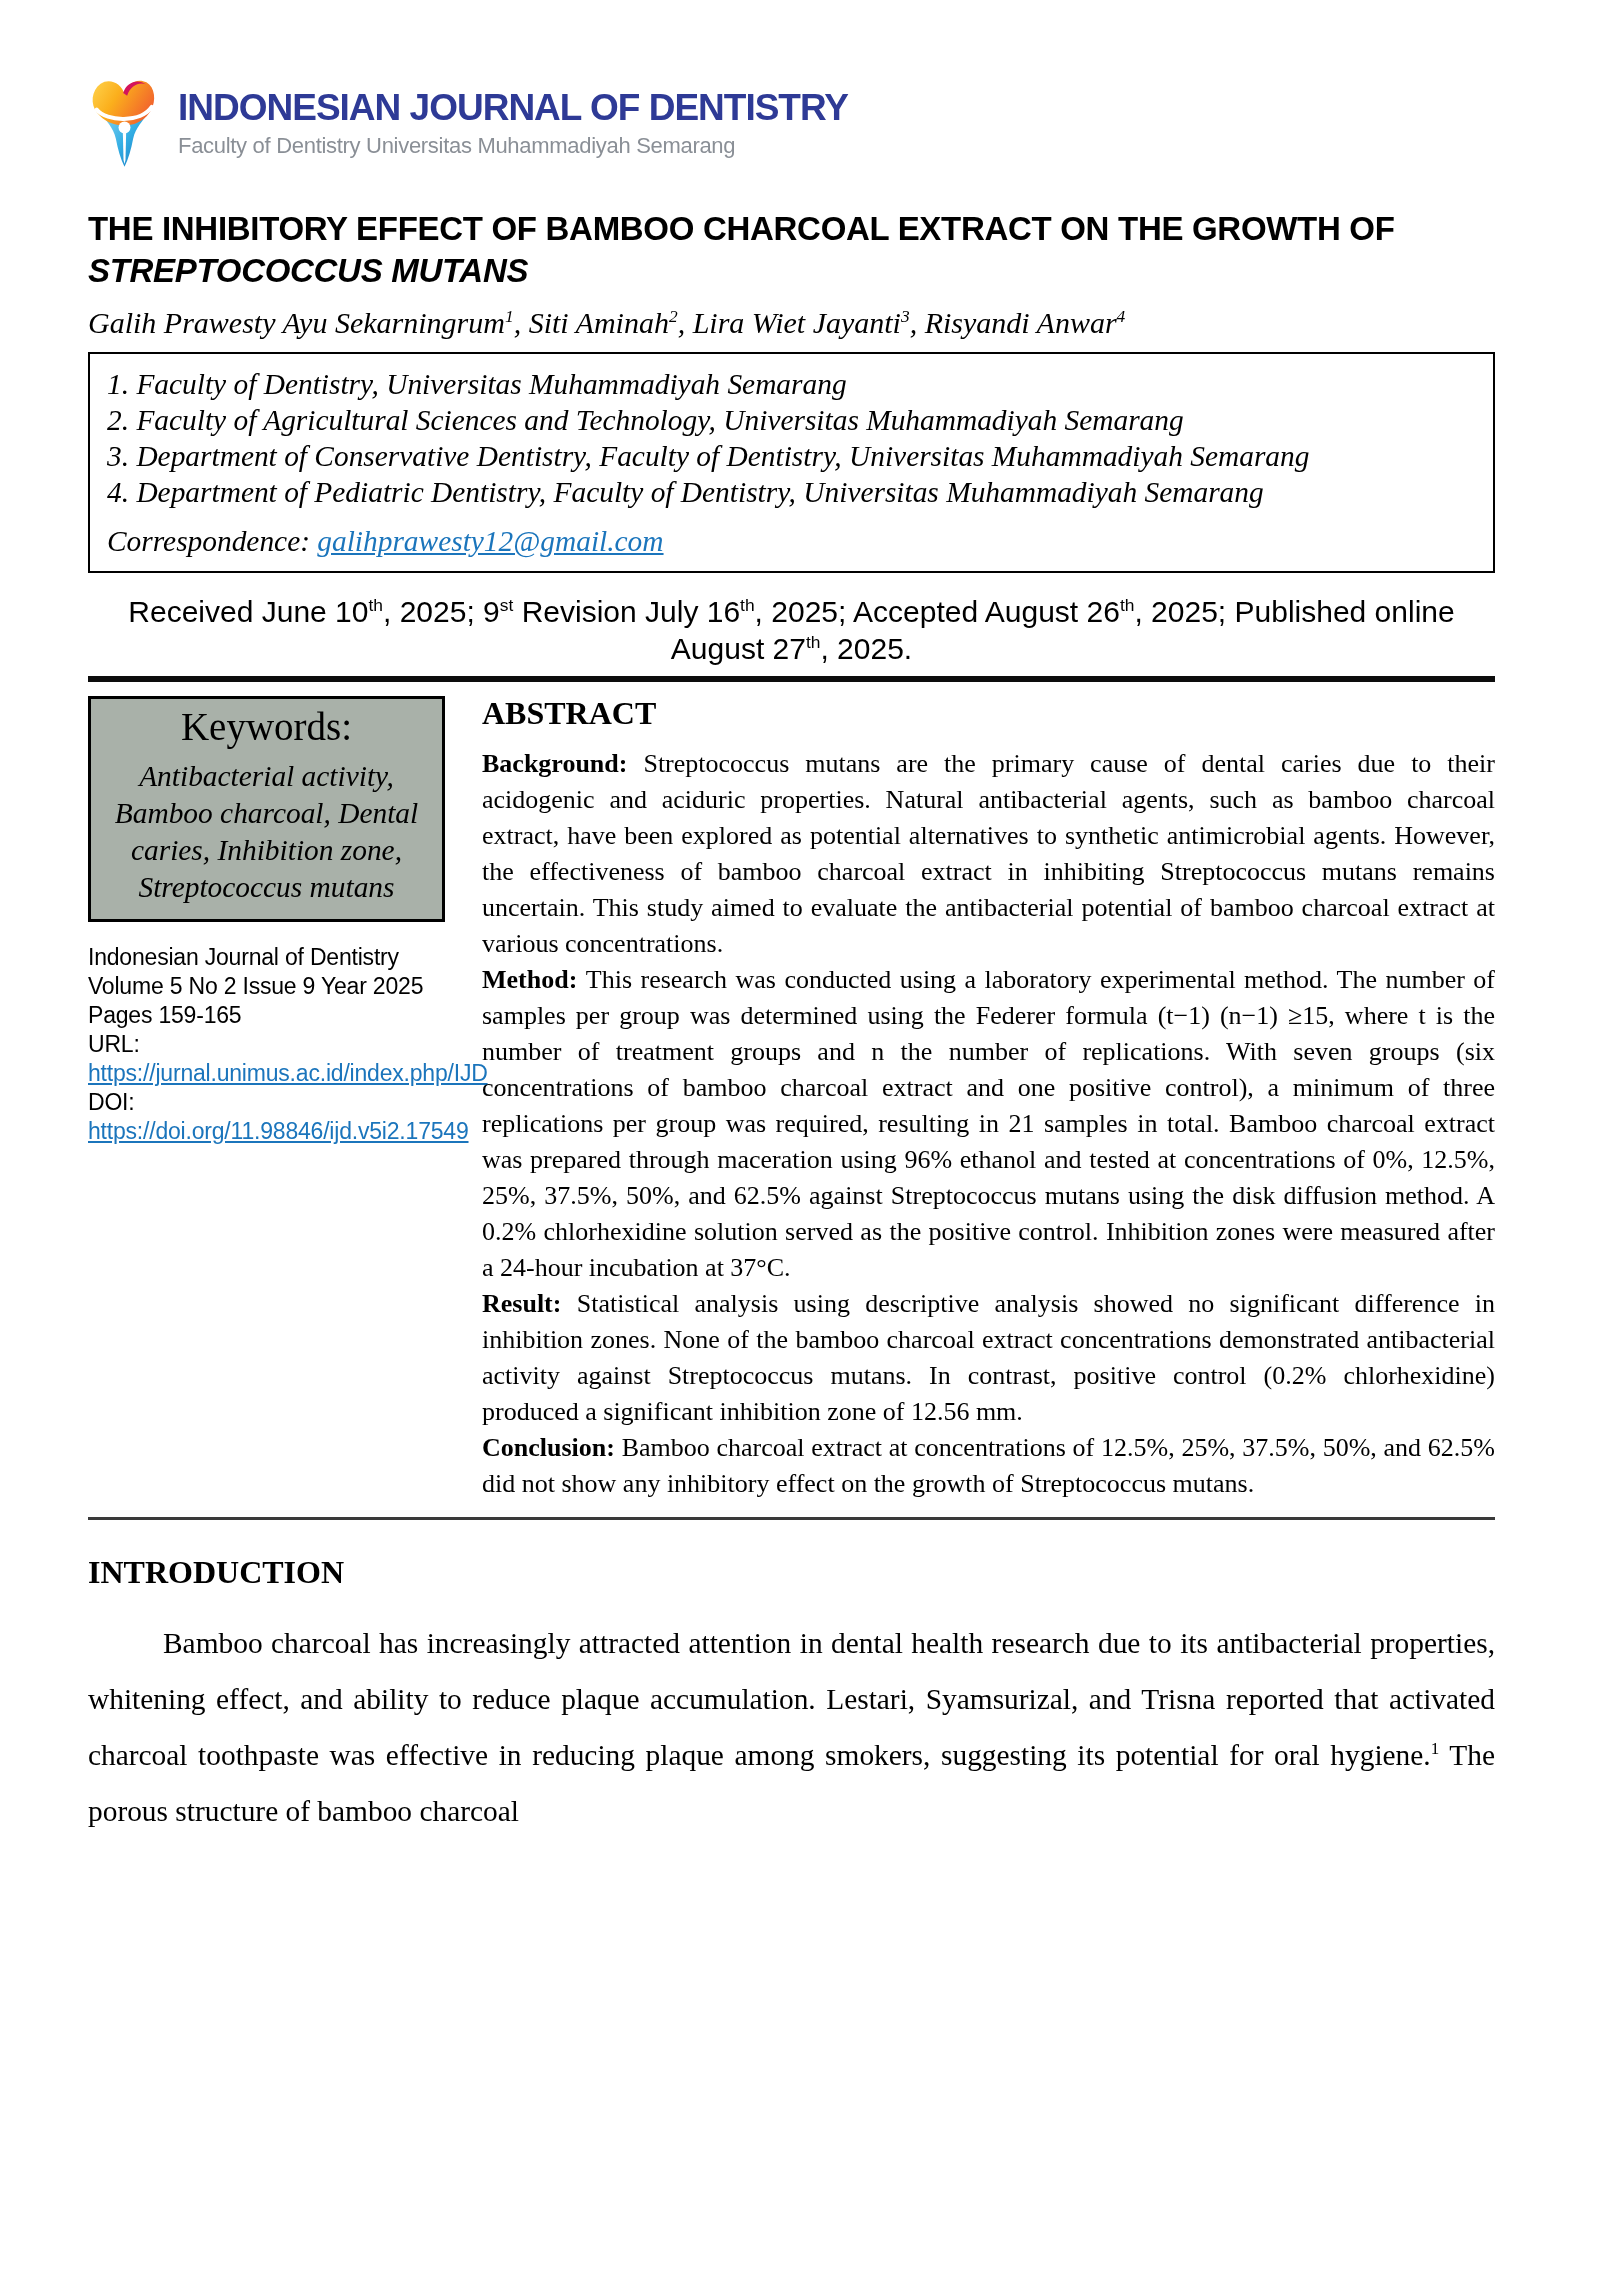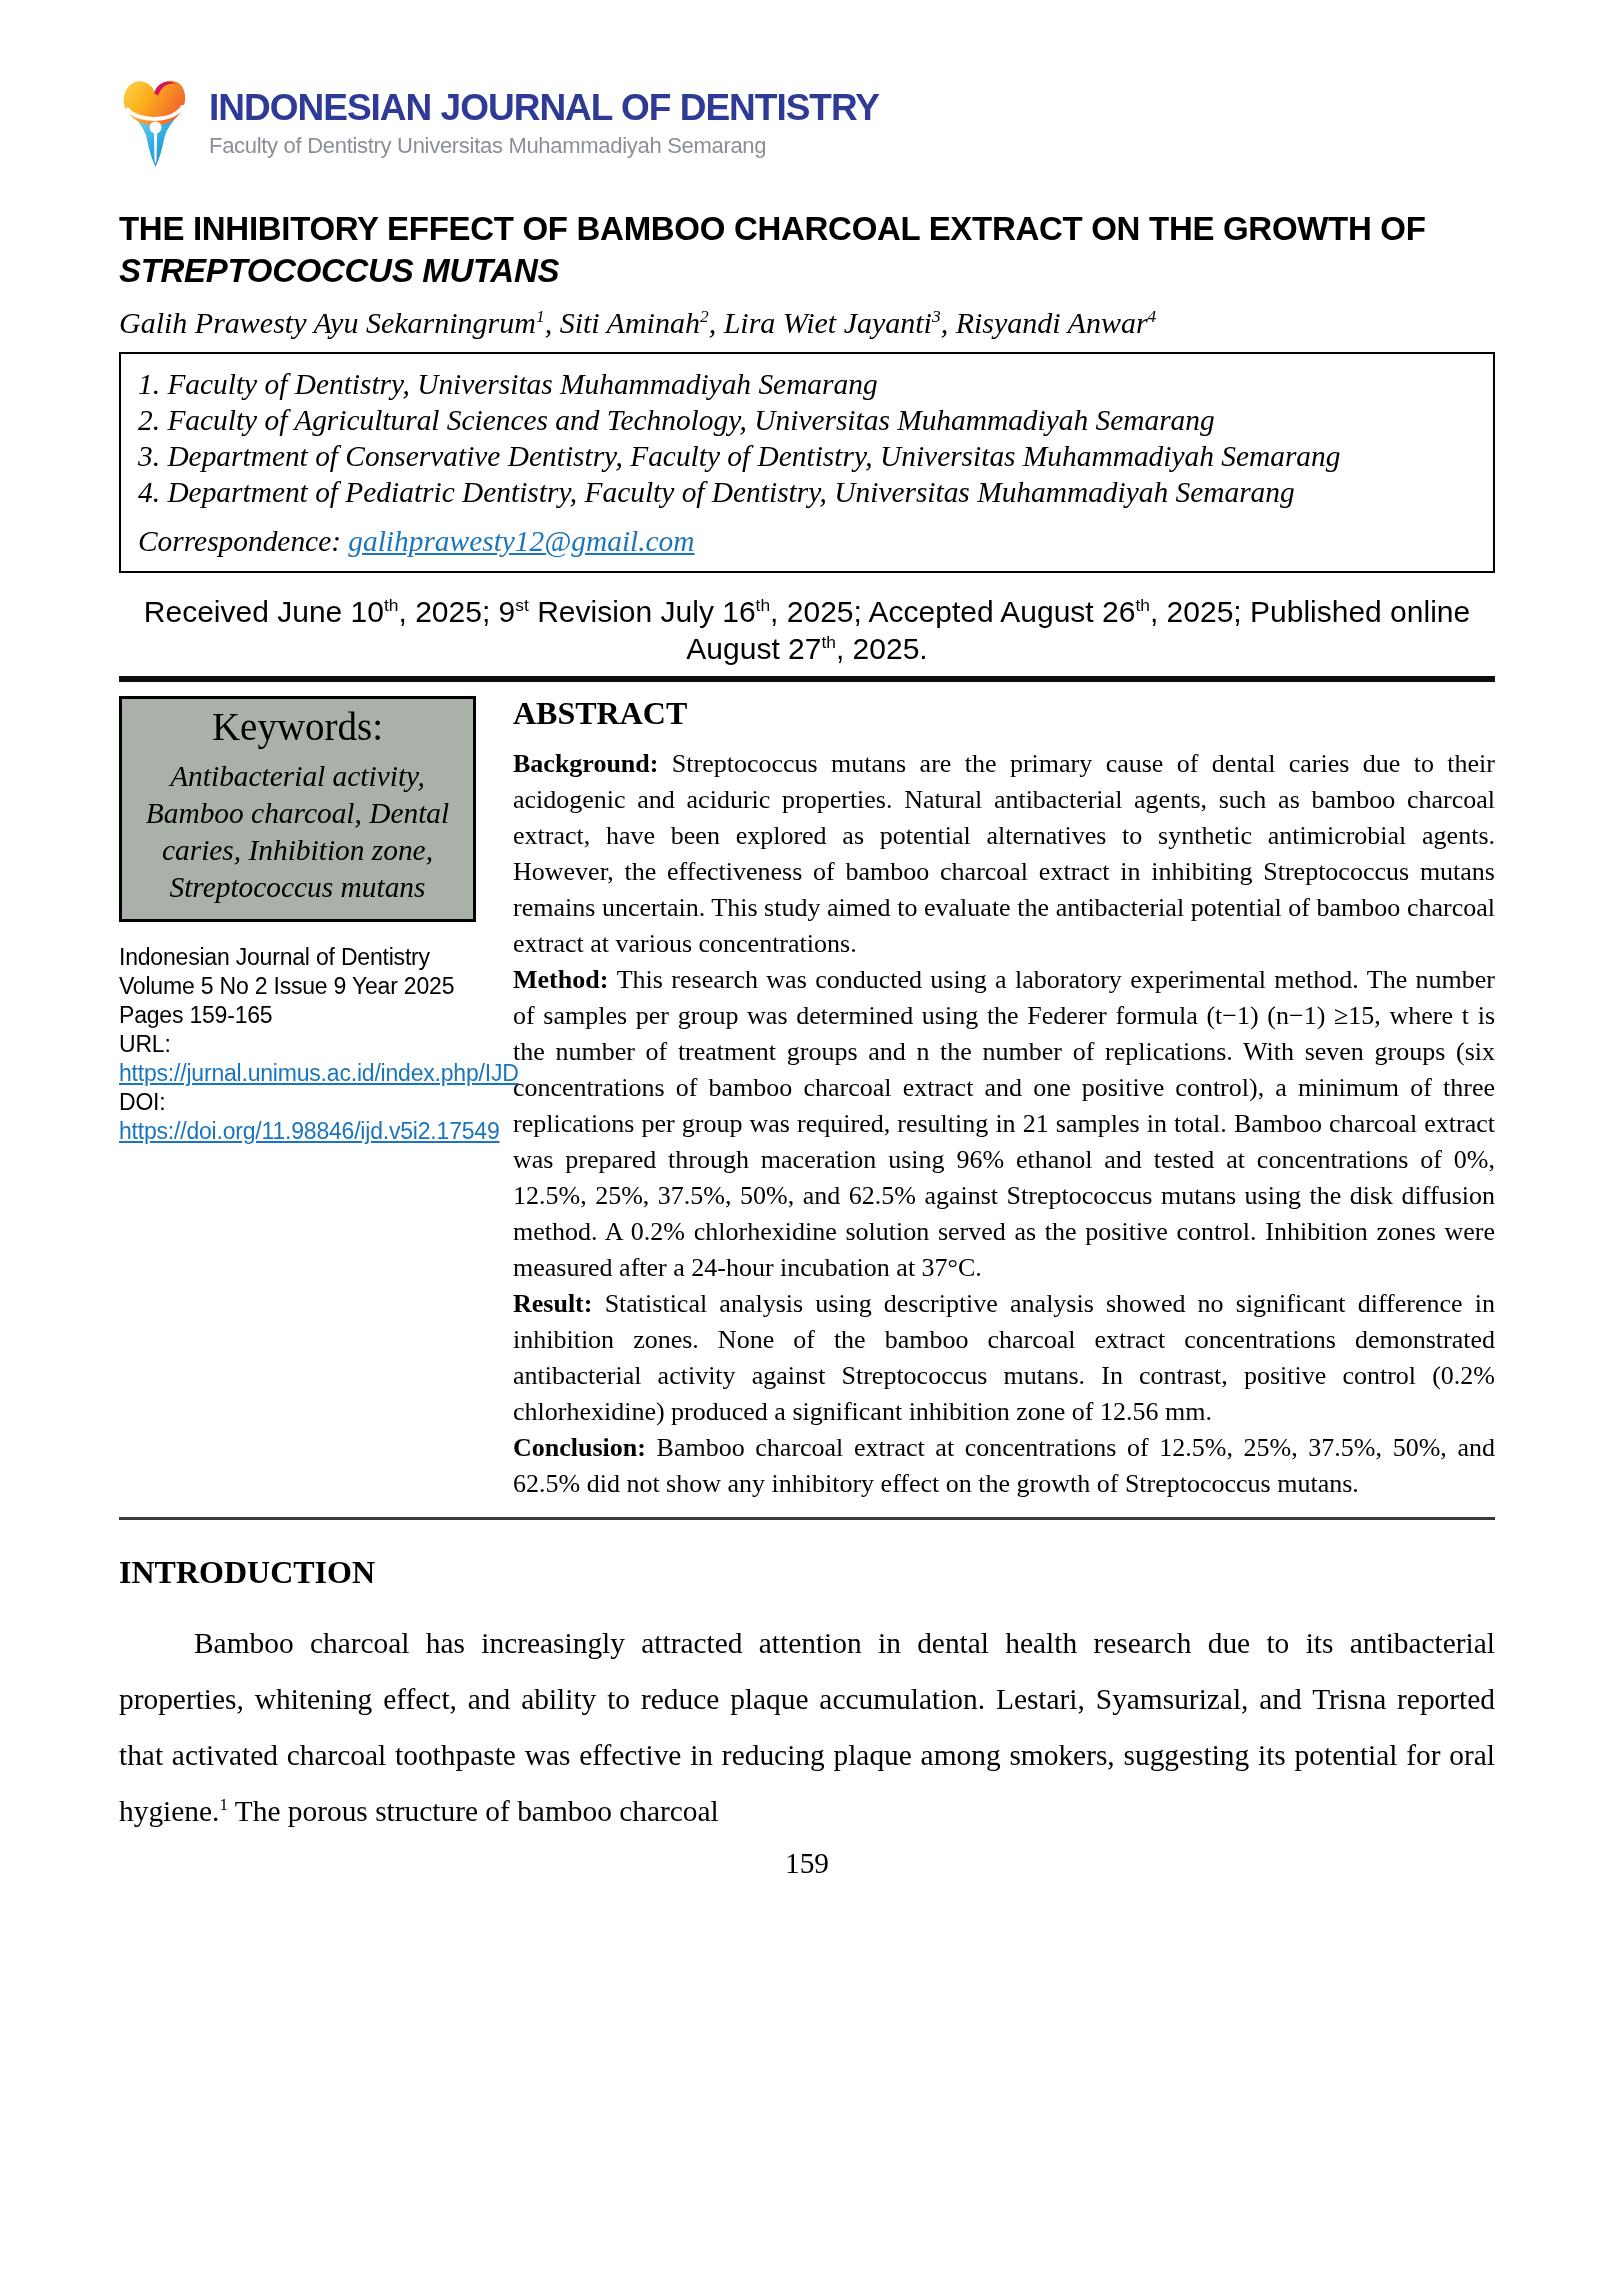--- a/index.html
+++ b/index.html
@@ -5,21 +5,21 @@
   :root{
     --navy:#2e3a96; --subtle:#8a8f96; --link:#1b75bc; --kwbg:#a9b1a9;
     --ink:#111111; --paper:#ffffff;
   }
   *{margin:0;padding:0;box-sizing:border-box;}
   html,body{background:#ffffff;}
   body{
     width:1623px;height:2295px;overflow:hidden;position:relative;
     font-family:"Liberation Serif","DejaVu Serif",serif;color:#000;
   }
-  .page{padding:75px 128px 0 119px;}
+  .page{padding:75px 128px 0 88px;}
 
   
   .masthead{display:flex;align-items:center;gap:17px;height:98px;}
   .logo{width:73px;height:97px;flex:0 0 auto;}
   .mast-text{display:flex;flex-direction:column;justify-content:center;}
   .journal-name{
     font-family:"Liberation Sans","DejaVu Sans",sans-serif;
     font-weight:bold;font-size:37px;letter-spacing:-1px;color:var(--navy);line-height:1.05;
   }
   .journal-subtitle{
@@ -167,16 +167,15 @@
         <p class="abs-par"><span class="r-b">Conclusion: </span><span>Bamboo charcoal extract at concentrations of 12.5%, 25%, 37.5%, 50%, and 62.5% did not show any inhibitory effect on the growth of </span><span class="r-i">Streptococcus mutans</span><span>.</span></p>
       </div>
     </div>
   </div>
 
   <div class="rule-sep"></div>
 
   <div class="intro-heading">INTRODUCTION</div>
   <p class="intro-par"><span>Bamboo charcoal has increasingly attracted attention in dental health research due to its antibacterial properties, whitening effect, and ability to reduce plaque accumulation. Lestari, Syamsurizal, and Trisna reported that activated charcoal toothpaste was effective in reducing plaque among smokers, suggesting its potential for oral hygiene.</span><span class="r-sup">1</span><span> The porous structure of bamboo charcoal</span></p>
 
-  <div class="page-number">159</div>
 
 </div>
 
 
 </body></html>

